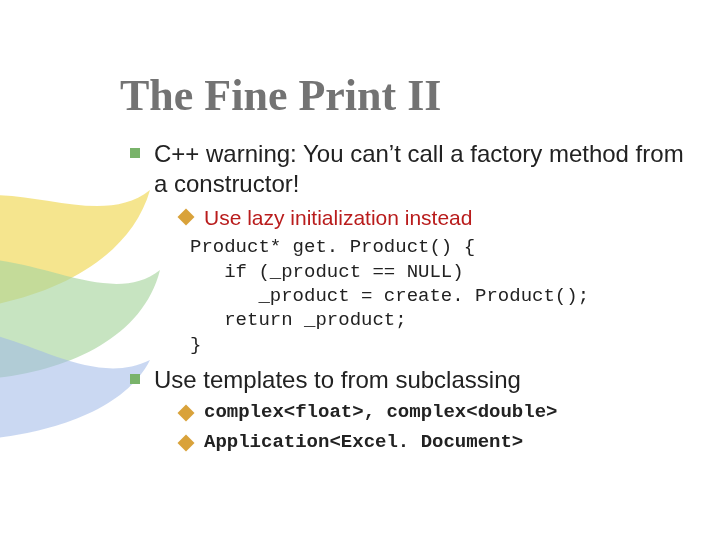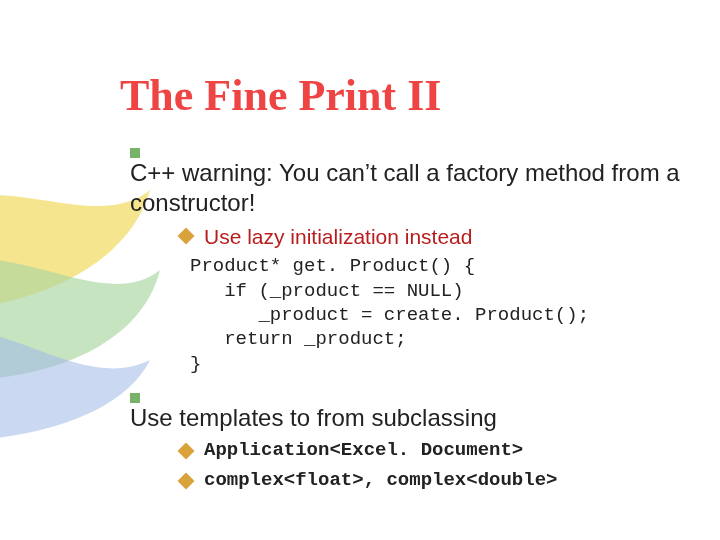--- a/index.html
+++ b/index.html
@@ -22,29 +22,28 @@
     z-index: 0;
   }
   .content {
     position: relative;
     z-index: 1;
     padding: 70px 30px 0 120px;
   }
   .title {
     font-size: 44px;
     font-weight: bold;
-    color: #ef4444;
+    color: #737373;
     margin: 0 0 18px 0;
     font-family: Georgia, 'Times New Roman', serif;
   }
   .lvl1 {
     display: flex;
     align-items: flex-start;
     margin: 8px 0 4px 10px;
-    flex-direction: column;
   }
   .bullet-sq {
     width: 10px;
     height: 10px;
     background: #79b36a;
     flex: 0 0 10px;
     margin-top: 9px;
     margin-right: 14px;
   }
   .lvl1-text {
@@ -116,20 +115,20 @@
 <span>   return _product;</span>
 <span>}</span></div>
 
   <div class="lvl1">
     <div class="bullet-sq"></div>
     <div class="lvl1-text">Use templates to from subclassing</div>
   </div>
 
   <div class="lvl2">
     <div class="bullet-dia"></div>
-    <div class="lvl2-code">Application&lt;Excel. Document&gt;</div>
+    <div class="lvl2-code">complex&lt;float&gt;, complex&lt;double&gt;</div>
   </div>
 
   <div class="lvl2">
     <div class="bullet-dia"></div>
-    <div class="lvl2-code">complex&lt;float&gt;, complex&lt;double&gt;</div>
+    <div class="lvl2-code">Application&lt;Excel. Document&gt;</div>
   </div>
 </div>
 
 </body></html>

